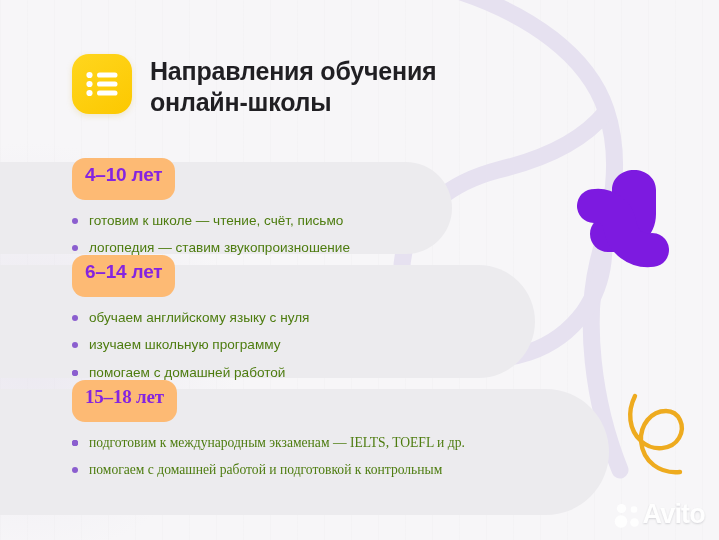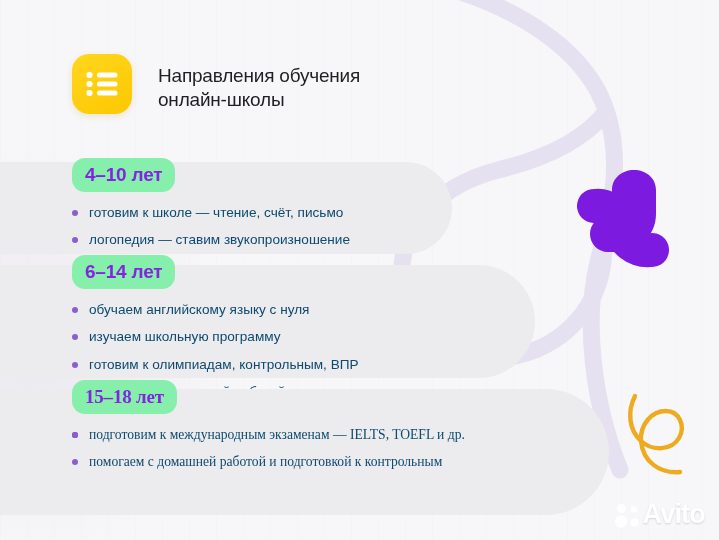--- a/index.html
+++ b/index.html
@@ -74,27 +74,27 @@
     border-radius: 17px;
     background: #ffcf0f;
     background: linear-gradient(145deg, #ffd61e 0%, #fcc800 100%);
     flex: 0 0 auto;
     display: flex;
     align-items: center;
     justify-content: center;
     box-shadow: 0 2px 6px rgba(200,160,0,0.18);
   }
   .page-title {
-    font-size: 19px;
-    font-weight: 400;
+    font-size: 25px;
+    font-weight: 700;
     line-height: 1.24;
     color: #201f23;
     letter-spacing: -0.2px;
     white-space: pre-line;
-    margin: 8px;
+    margin: 0;
     padding-top: 2px;
   }
 
   
   .cards {
     position: absolute;
     left: 0;
     top: 0;
     width: 719px;
     z-index: 3;
@@ -106,41 +106,41 @@
     border-radius: 0 120px 120px 0;
   }
   .card-inner {
     position: absolute;
     left: 72px;
     top: 0;
     right: 0;
   }
   .age-badge {
     display: inline-block;
-    background: #86efac;
+    background: #fdba74;
     color: #8524e0;
     font-weight: 700;
     font-size: 19px;
     line-height: 1;
-    padding: 7px 13px 8px 13px;
+    padding: 7px 13px 16px 13px;
     border-radius: 13px;
     letter-spacing: -0.2px;
     white-space: nowrap;
   }
   .bullets {
     list-style: none;
     margin: 11px 0 0 0;
     padding: 0;
   }
   .bullets li {
     position: relative;
     padding-left: 17px;
     font-size: 13.6px;
     line-height: 1.42;
-    color: #0c4a6e;
+    color: #4d7c0f;
     margin-bottom: 8px;
     white-space: nowrap;
   }
   .bullets li:last-child { margin-bottom: 0; }
   .bullets li .dot {
     position: absolute;
     left: 0;
     top: 7px;
     width: 6px;
     height: 6px;
@@ -232,21 +232,20 @@
           <li>
             <span class="dot"></span>
             <span>обучаем английскому языку с нуля</span>
           </li>
           <li>
             <span class="dot"></span>
             <span>изучаем школьную программу</span>
           </li>
           <li>
             <span class="dot"></span>
-            <span>готовим к олимпиадам, контрольным, ВПР</span>
           </li>
           <li>
             <span class="dot"></span>
             <span>помогаем с домашней работой</span>
           </li>
         </ul>
       </div>
     </div>
 
     <div class="card" style="top:389px; width:609px; height:126px;font-family:Liberation Serif, serif;">

